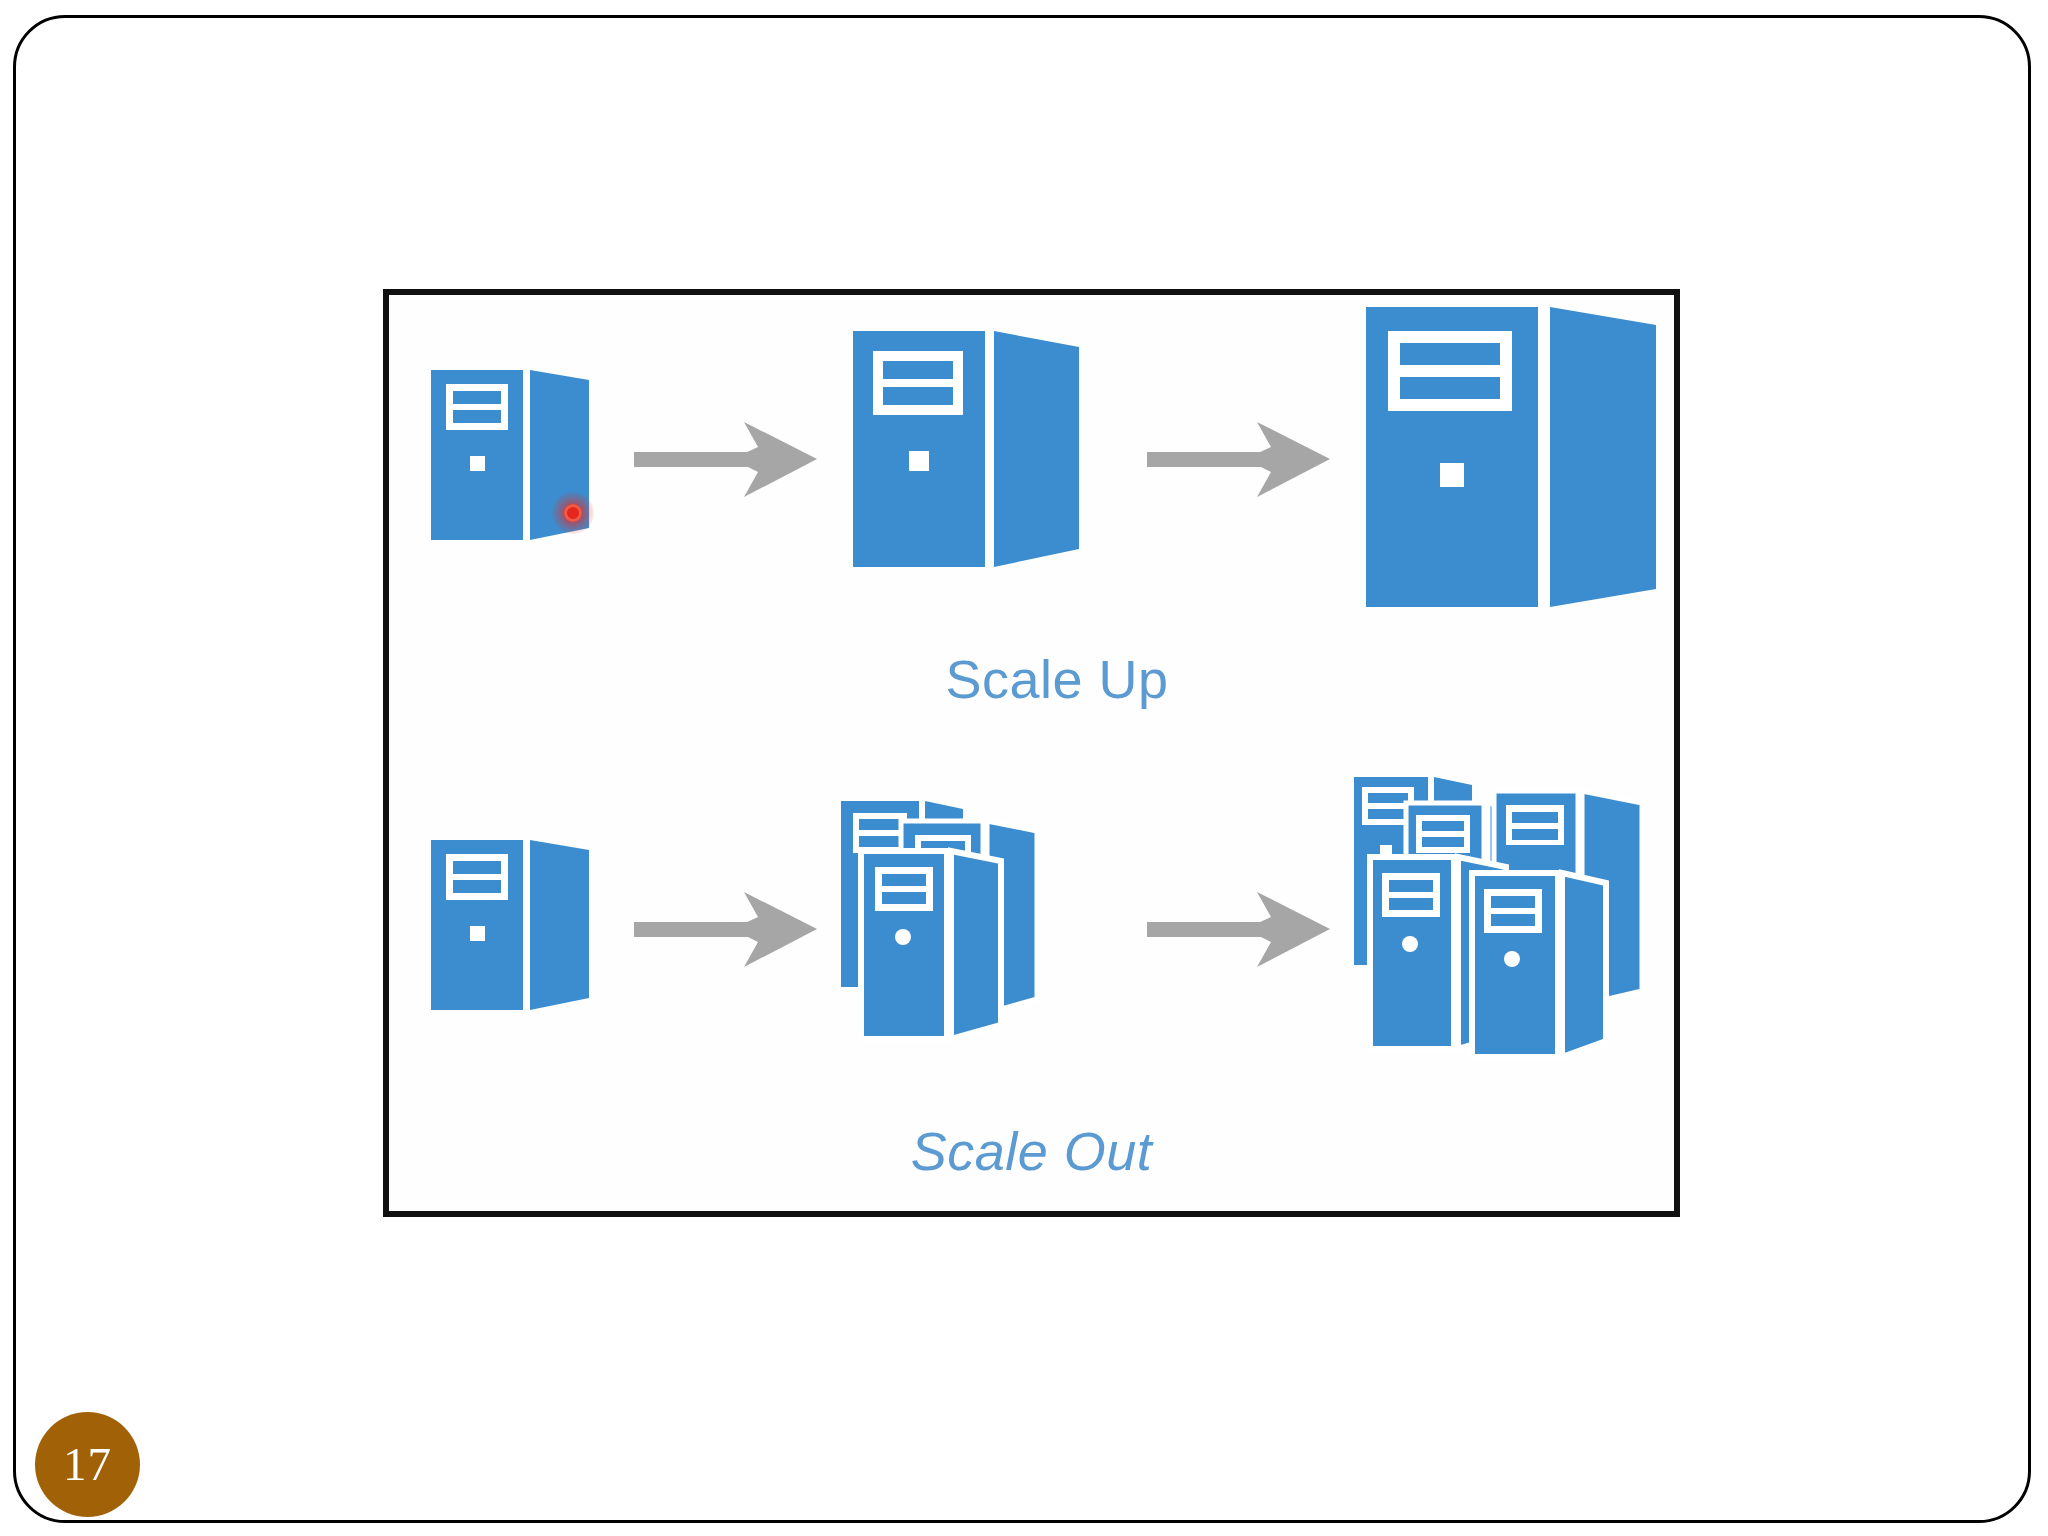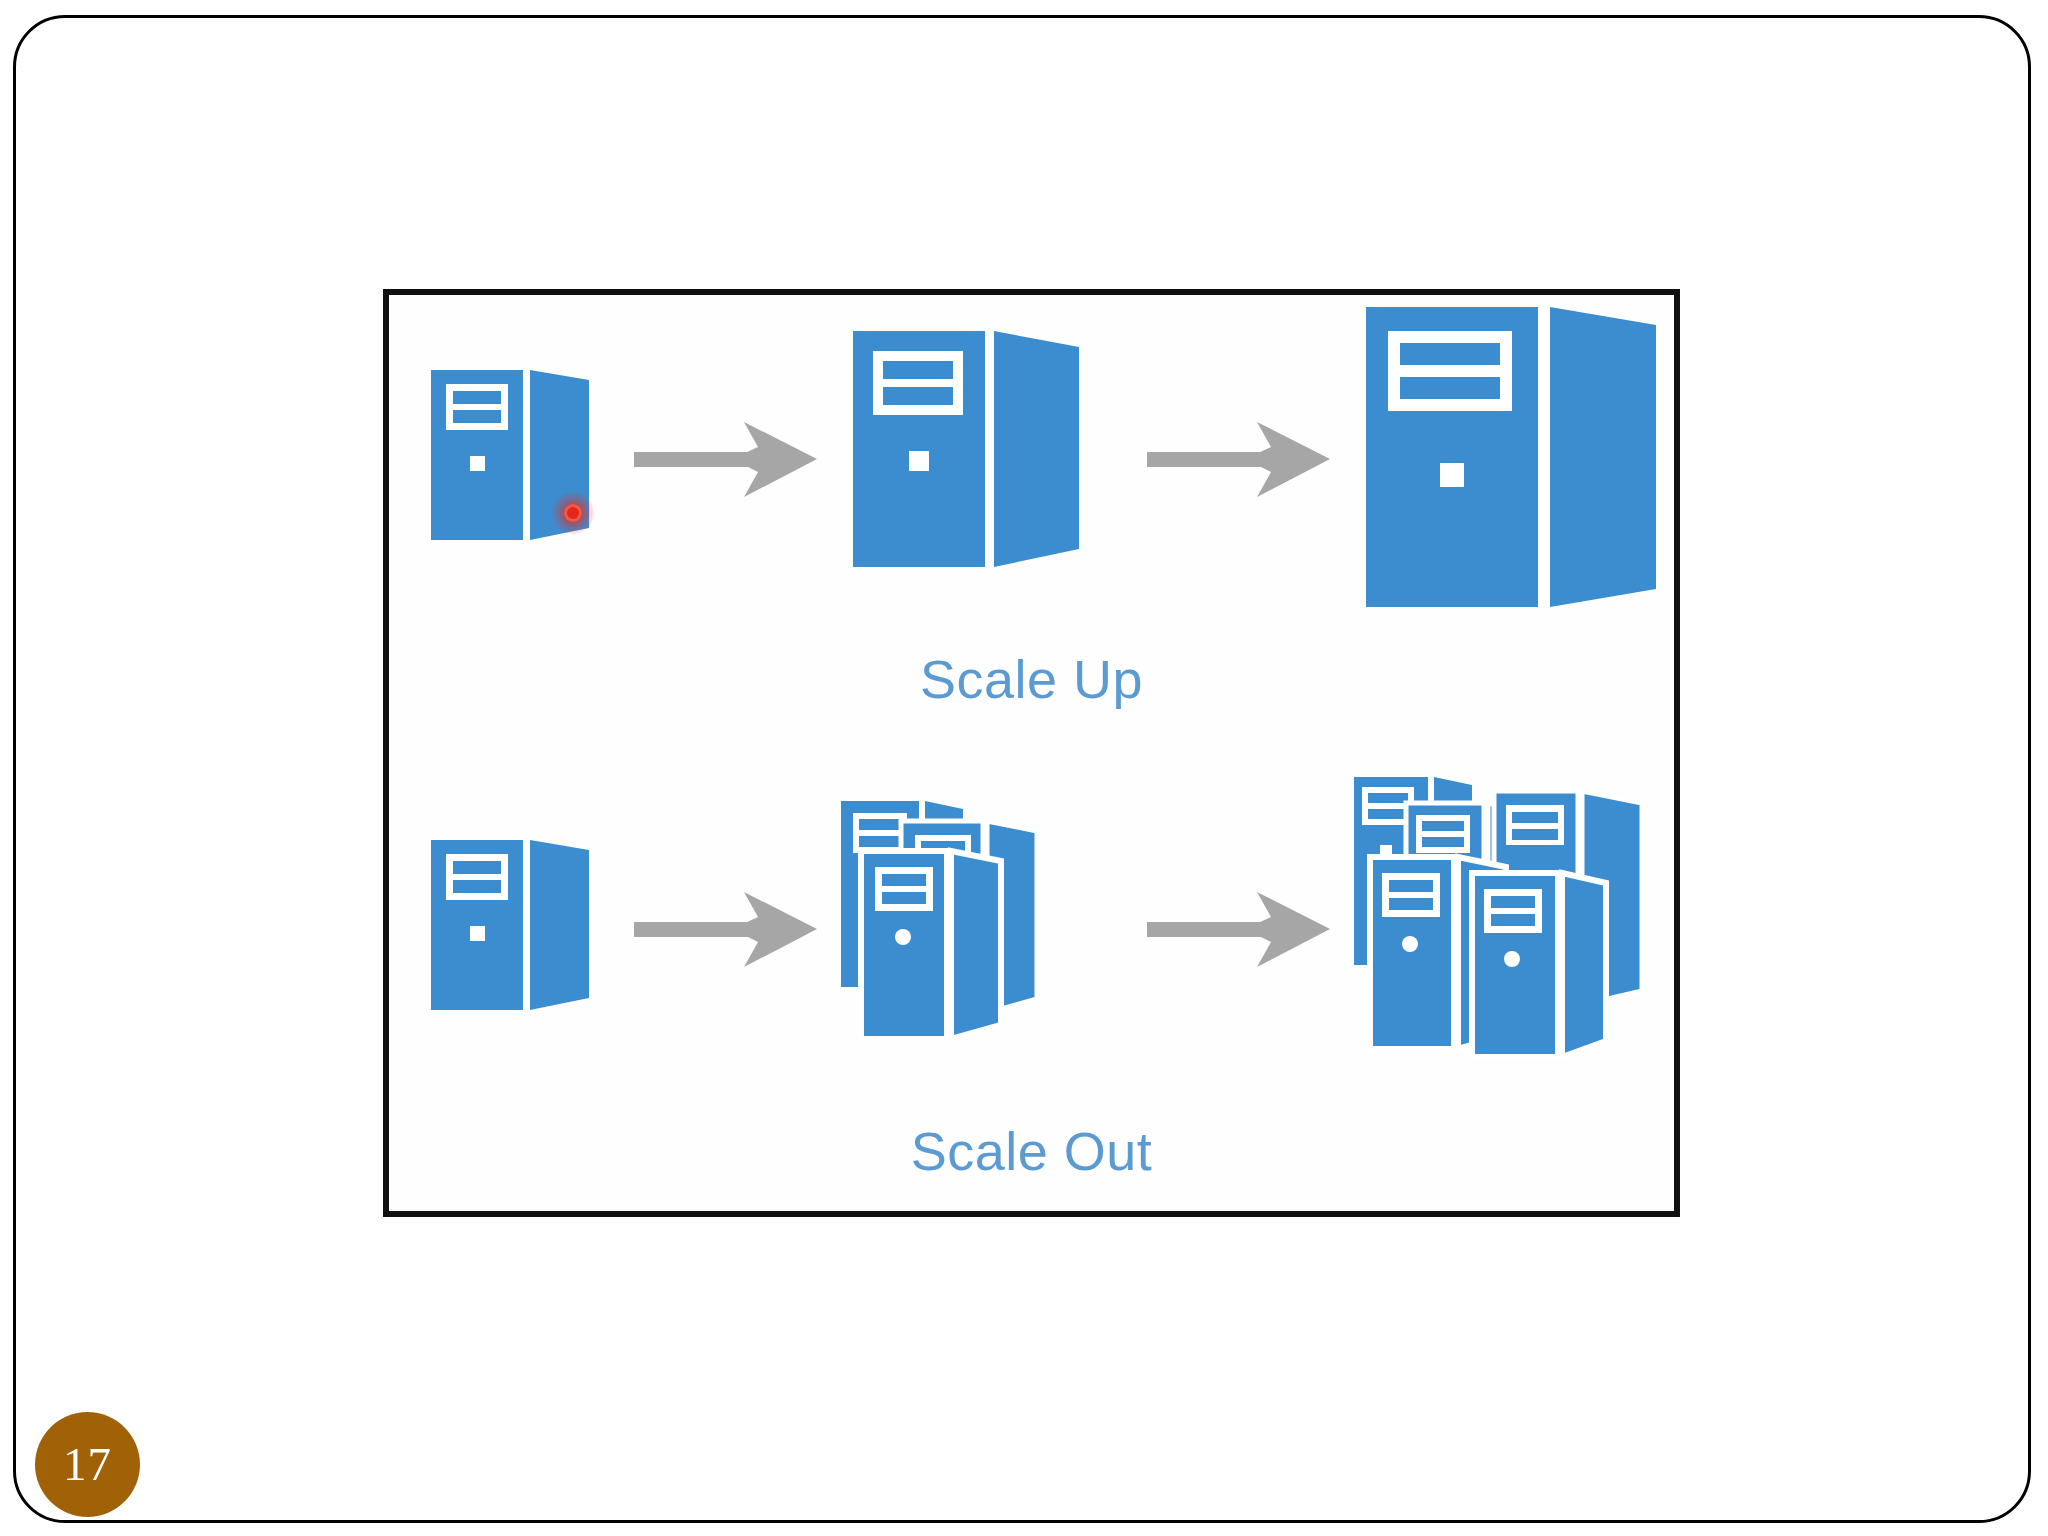--- a/index.html
+++ b/index.html
@@ -61,22 +61,22 @@
     border: 6px solid #111111;
     background: #fefefe;
     overflow: hidden;
   }
 
   .row {
     position: absolute;
     left: 0;
     width: 100%;
   }
-  #row-scale-up   { top: 0px;   height: 440px; }
-  #row-scale-out  { top: 470px; height: 440px; }
+  #row-scale-up   { top: 0px;   height: 440px; padding-left: 17px; }
+  #row-scale-out  { top: 470px; height: 440px; font-style: italic; }
 
   .stage {
     position: absolute;
   }
 
   .row-label {
     position: absolute;
     width: 100%;
     text-align: center;
     color: #5b9bd1;

